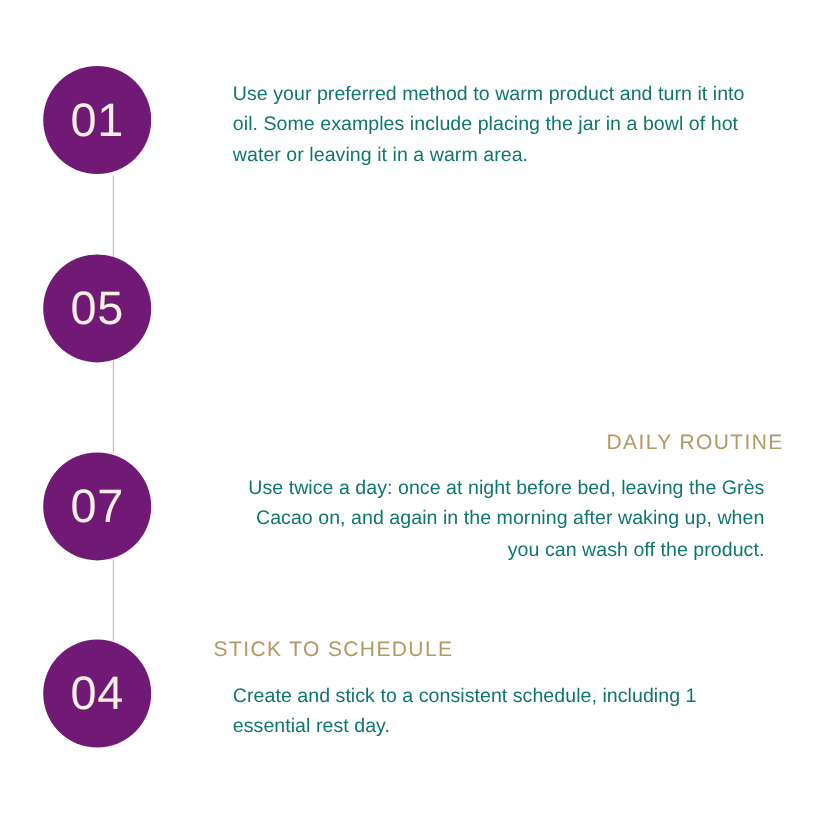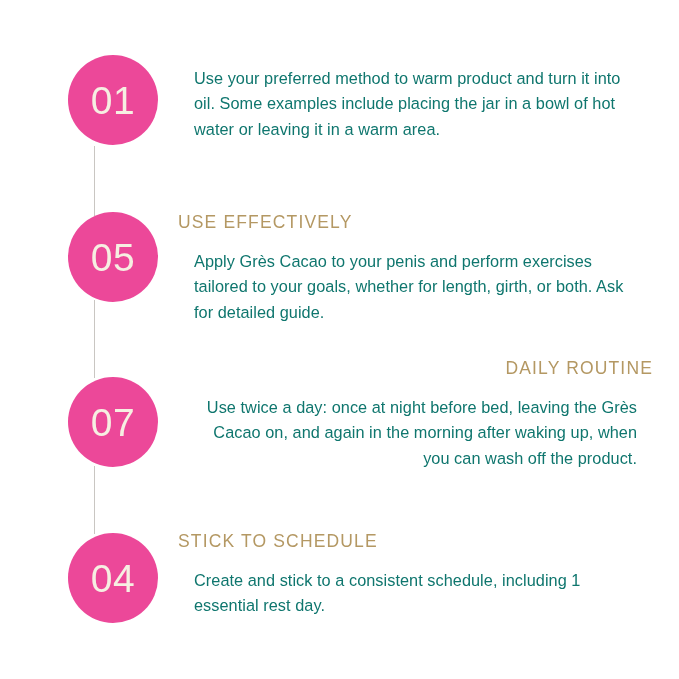--- a/index.html
+++ b/index.html
@@ -35,25 +35,25 @@
 
   
   .step {
     position: absolute;
     left: 0;
     width: 679px;
   }
 
   .badge {
     position: absolute;
-    left: 68px;
+    left: 36px;
     width: 90px;
     height: 90px;
     border-radius: 50%;
-    background: #ec4899;
+    background: #701a75;
     display: flex;
     align-items: center;
     justify-content: center;
   }
   .badge-number {
     color: #f6efe2;
     font-size: 39px;
     font-weight: 300;
     letter-spacing: 0.5px;
     line-height: 1;
@@ -117,22 +117,20 @@
     <div class="step-body">
       <p class="step-text">Use your preferred method to warm product and turn it into oil. Some examples include placing the jar in a bowl of hot water or leaving it in a warm area.</p>
     </div>
   </div>
 
   <div class="step" id="step-2">
     <div class="badge">
       <span class="badge-number">05</span>
     </div>
     <div class="step-body">
-      <h2 class="step-title">USE EFFECTIVELY</h2>
-      <p class="step-text">Apply Grès Cacao to your penis and perform exercises tailored to your goals, whether for length, girth, or both. Ask for detailed guide.</p>
     </div>
   </div>
 
   <div class="step" id="step-3">
     <div class="badge">
       <span class="badge-number">07</span>
     </div>
     <div class="step-body">
       <h2 class="step-title">DAILY ROUTINE</h2>
       <p class="step-text">Use twice a day: once at night before bed, leaving the Grès Cacao on, and again in the morning after waking up, when you can wash off the product.</p>

